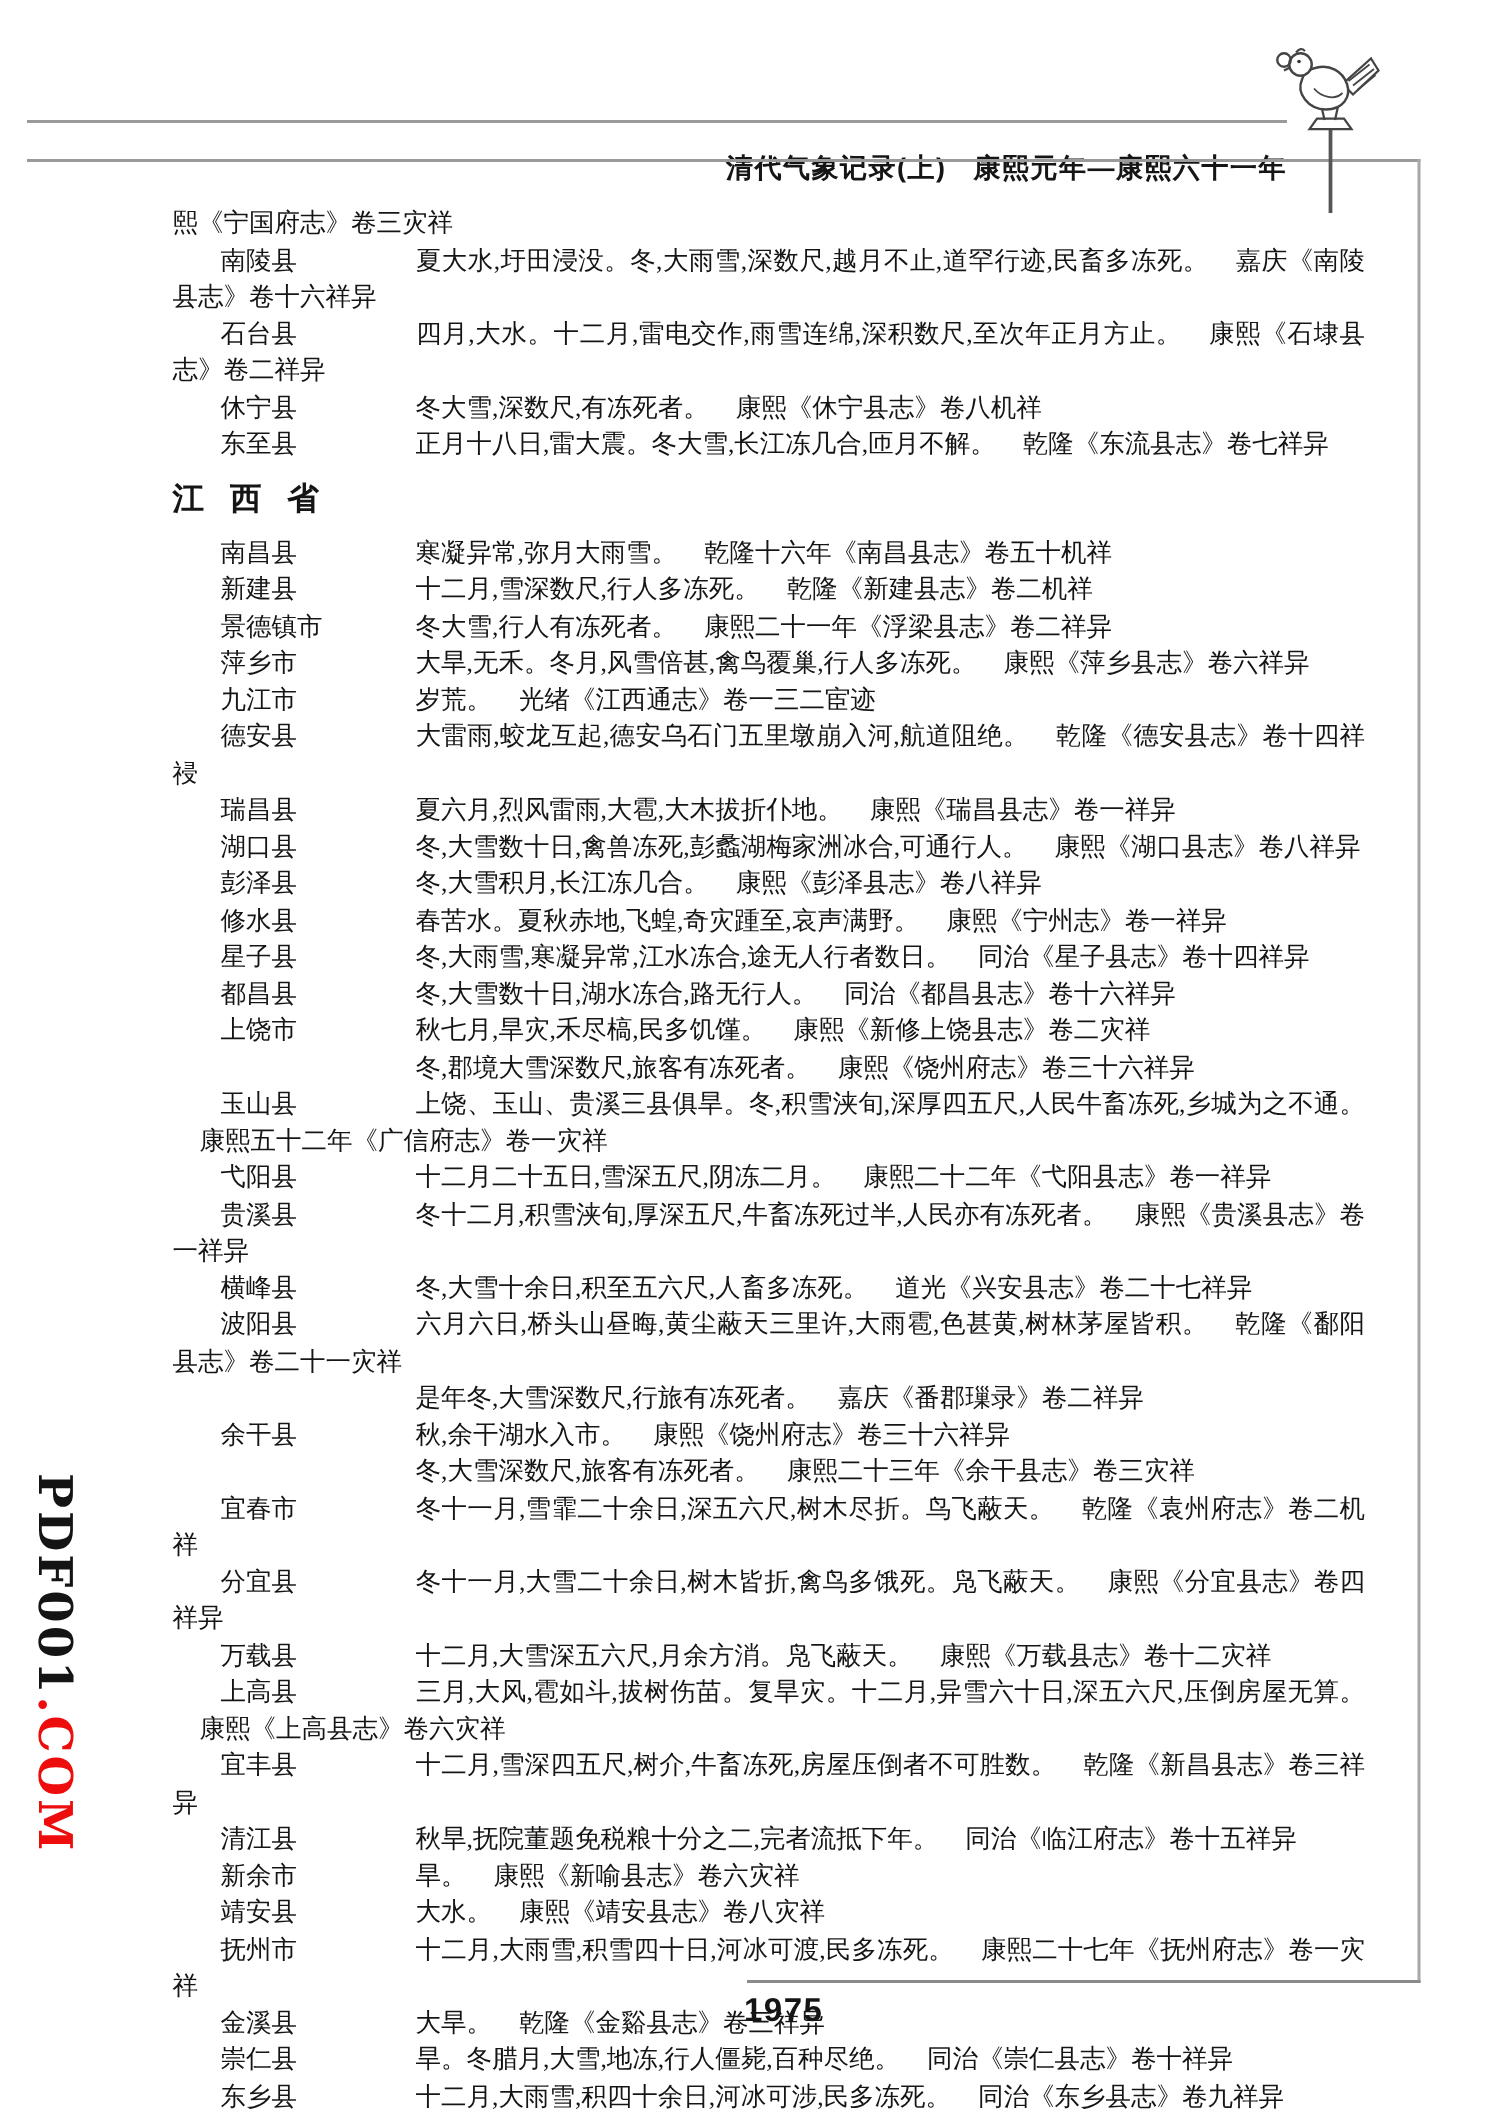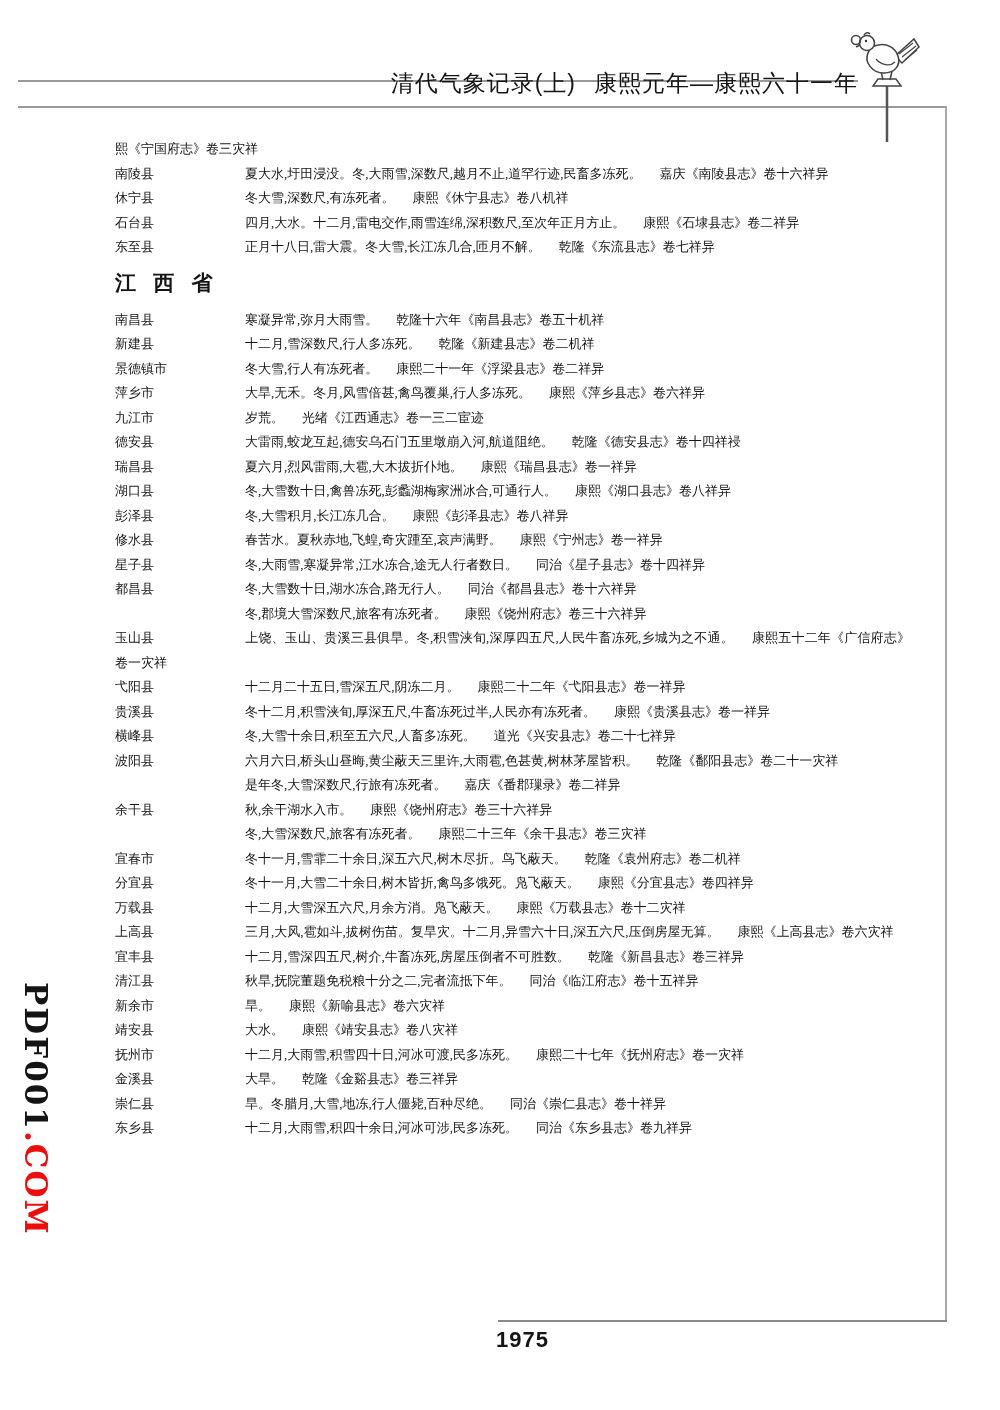--- a/index.html
+++ b/index.html
@@ -12,38 +12,38 @@
     color:#151515;
     overflow:hidden;
   }
   .rule{position:absolute;background:#9a9a9a;}
   .rule-top-1{left:18px;top:80px;width:840px;height:2px;}
   .rule-top-2{left:18px;top:106px;width:929px;height:2px;}
   .border-right{left:945px;top:106px;width:2px;height:1216px;background:#a8a8a8;}
   .rule-footer{left:498px;top:1320px;width:449px;height:2px;background:#8a8a8a;}
 
   .header-title{
-    position:absolute;top:68px;right:142px;
+    position:absolute;top:100px;right:142px;
     font-family:"Liberation Sans", sans-serif;
-    font-weight:normal;font-size:23px;letter-spacing:1px;
+    font-weight:bold;font-size:18px;letter-spacing:1px;
     white-space:nowrap;
   }
   .header-title .vol{margin-left:18px;}
 
   .weathervane{position:absolute;left:850px;top:26px;}
 
   .body-text{
     position:absolute;left:115px;top:137px;width:795px;
   }
   .entry{
     margin:0;
-    font-size:13px;line-height:24.5px;
+    font-size:17px;line-height:24.5px;
     text-align:justify;
   }
-  .county{display:inline-block;width:130px;}
+  .county{display:inline-block;width:130px;margin-left:32px;}
   .source{margin-left:18px;}
   .section-heading{
     font-size:21px;font-weight:bold;text-align:left;
     letter-spacing:6px;
     margin:9px 0 11px 0;
   }
 
   .watermark{
     position:absolute;left:18px;top:982px;
     writing-mode:vertical-rl;
@@ -98,36 +98,37 @@
       <circle cx="16" cy="15" r="1.2" fill="#333"></circle>
 
       <path d="M10 19 l-4 2" stroke="#444" stroke-width="1.4"></path>
       <circle cx="6" cy="14" r="4.5" fill="none" stroke="#444" stroke-width="1.6"></circle>
     </svg>
   </div>
 
   <div class="body-text">
       <p class="entry"><span>熙《宁国府志》卷三灾祥</span></p>
       <p class="entry"><span class="county">南陵县</span><span>夏大水,圩田浸没。冬,大雨雪,深数尺,越月不止,道罕行迹,民畜多冻死。</span><span class="source">嘉庆《南陵县志》卷十六祥异</span></p>
+      <p class="entry"><span class="county">石台县</span><span>四月,大水。十二月,雷电交作,雨雪连绵,深积数尺,至次年正月方止。</span><span class="source">康熙《石埭县志》卷二祥异</span></p>
       <p class="entry"><span class="county">休宁县</span><span>冬大雪,深数尺,有冻死者。</span><span class="source">康熙《休宁县志》卷八机祥</span></p>
-      <p class="entry"><span class="county">石台县</span><span>四月,大水。十二月,雷电交作,雨雪连绵,深积数尺,至次年正月方止。</span><span class="source">康熙《石埭县志》卷二祥异</span></p>
       <p class="entry"><span class="county">东至县</span><span>正月十八日,雷大震。冬大雪,长江冻几合,匝月不解。</span><span class="source">乾隆《东流县志》卷七祥异</span></p>
       <div class="section-heading">江 西 省</div>
       <p class="entry"><span class="county">南昌县</span><span>寒凝异常,弥月大雨雪。</span><span class="source">乾隆十六年《南昌县志》卷五十机祥</span></p>
       <p class="entry"><span class="county">新建县</span><span>十二月,雪深数尺,行人多冻死。</span><span class="source">乾隆《新建县志》卷二机祥</span></p>
       <p class="entry"><span class="county">景德镇市</span><span>冬大雪,行人有冻死者。</span><span class="source">康熙二十一年《浮梁县志》卷二祥异</span></p>
       <p class="entry"><span class="county">萍乡市</span><span>大旱,无禾。冬月,风雪倍甚,禽鸟覆巢,行人多冻死。</span><span class="source">康熙《萍乡县志》卷六祥异</span></p>
       <p class="entry"><span class="county">九江市</span><span>岁荒。</span><span class="source">光绪《江西通志》卷一三二宦迹</span></p>
       <p class="entry"><span class="county">德安县</span><span>大雷雨,蛟龙互起,德安乌石门五里墩崩入河,航道阻绝。</span><span class="source">乾隆《德安县志》卷十四祥祲</span></p>
       <p class="entry"><span class="county">瑞昌县</span><span>夏六月,烈风雷雨,大雹,大木拔折仆地。</span><span class="source">康熙《瑞昌县志》卷一祥异</span></p>
       <p class="entry"><span class="county">湖口县</span><span>冬,大雪数十日,禽兽冻死,彭蠡湖梅家洲冰合,可通行人。</span><span class="source">康熙《湖口县志》卷八祥异</span></p>
       <p class="entry"><span class="county">彭泽县</span><span>冬,大雪积月,长江冻几合。</span><span class="source">康熙《彭泽县志》卷八祥异</span></p>
       <p class="entry"><span class="county">修水县</span><span>春苦水。夏秋赤地,飞蝗,奇灾踵至,哀声满野。</span><span class="source">康熙《宁州志》卷一祥异</span></p>
       <p class="entry"><span class="county">星子县</span><span>冬,大雨雪,寒凝异常,江水冻合,途无人行者数日。</span><span class="source">同治《星子县志》卷十四祥异</span></p>
       <p class="entry"><span class="county">都昌县</span><span>冬,大雪数十日,湖水冻合,路无行人。</span><span class="source">同治《都昌县志》卷十六祥异</span></p>
+      <p class="entry"><span class="county">上饶市</span><span>秋七月,旱灾,禾尽槁,民多饥馑。</span><span class="source">康熙《新修上饶县志》卷二灾祥</span></p>
       <p class="entry"><span class="county"></span><span>冬,郡境大雪深数尺,旅客有冻死者。</span><span class="source">康熙《饶州府志》卷三十六祥异</span></p>
       <p class="entry"><span class="county">玉山县</span><span>上饶、玉山、贵溪三县俱旱。冬,积雪浃旬,深厚四五尺,人民牛畜冻死,乡城为之不通。</span><span class="source">康熙五十二年《广信府志》卷一灾祥</span></p>
       <p class="entry"><span class="county">弋阳县</span><span>十二月二十五日,雪深五尺,阴冻二月。</span><span class="source">康熙二十二年《弋阳县志》卷一祥异</span></p>
       <p class="entry"><span class="county">贵溪县</span><span>冬十二月,积雪浃旬,厚深五尺,牛畜冻死过半,人民亦有冻死者。</span><span class="source">康熙《贵溪县志》卷一祥异</span></p>
       <p class="entry"><span class="county">横峰县</span><span>冬,大雪十余日,积至五六尺,人畜多冻死。</span><span class="source">道光《兴安县志》卷二十七祥异</span></p>
       <p class="entry"><span class="county">波阳县</span><span>六月六日,桥头山昼晦,黄尘蔽天三里许,大雨雹,色甚黄,树林茅屋皆积。</span><span class="source">乾隆《鄱阳县志》卷二十一灾祥</span></p>
       <p class="entry"><span class="county"></span><span>是年冬,大雪深数尺,行旅有冻死者。</span><span class="source">嘉庆《番郡璅录》卷二祥异</span></p>
       <p class="entry"><span class="county">余干县</span><span>秋,余干湖水入市。</span><span class="source">康熙《饶州府志》卷三十六祥异</span></p>
       <p class="entry"><span class="county"></span><span>冬,大雪深数尺,旅客有冻死者。</span><span class="source">康熙二十三年《余干县志》卷三灾祥</span></p>
       <p class="entry"><span class="county">宜春市</span><span>冬十一月,雪霏二十余日,深五六尺,树木尽折。鸟飞蔽天。</span><span class="source">乾隆《袁州府志》卷二机祥</span></p>

